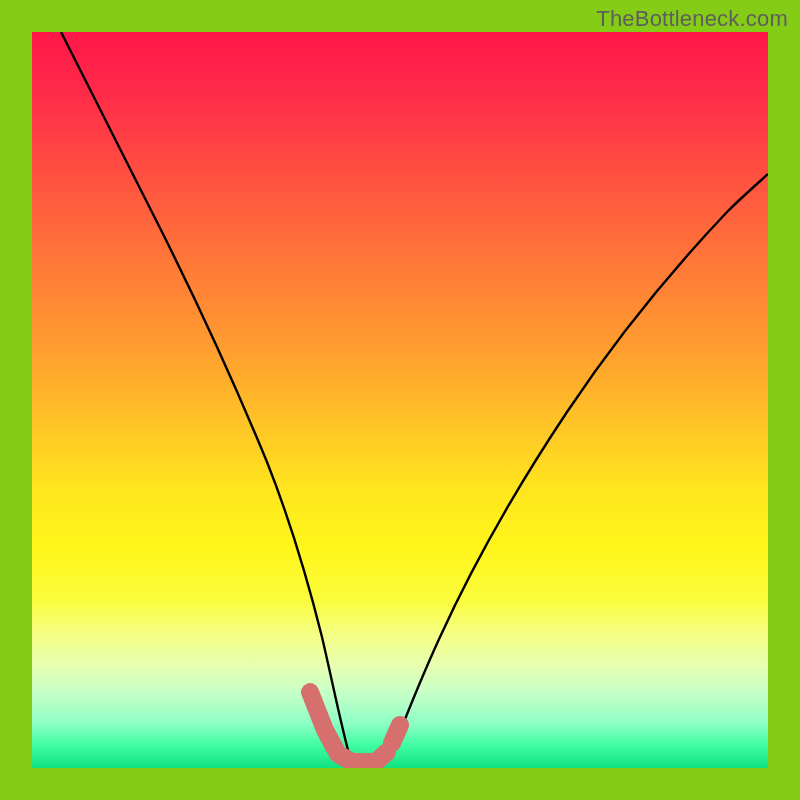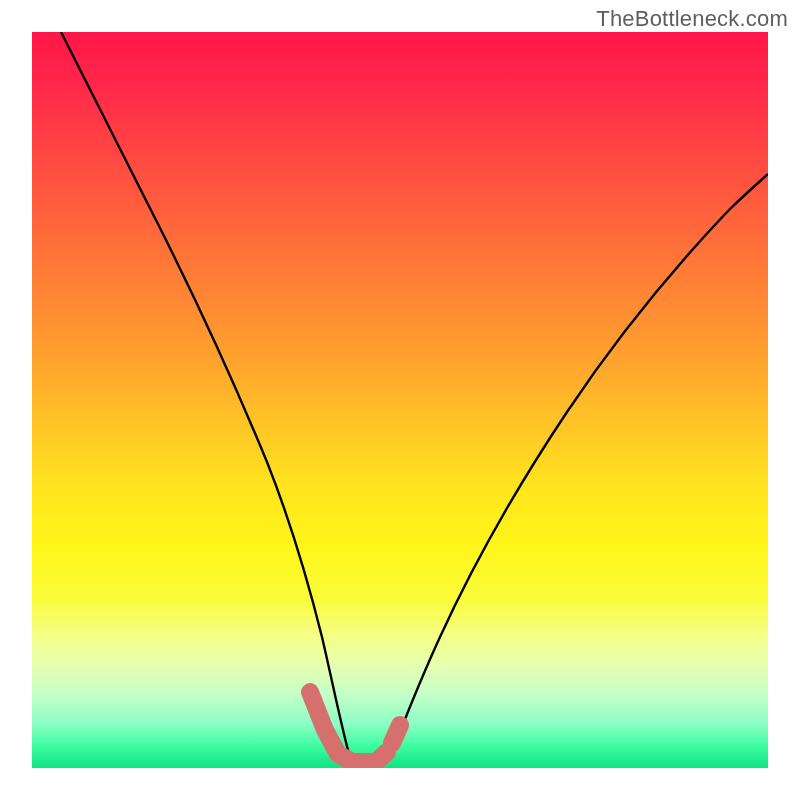--- a/index.html
+++ b/index.html
@@ -11,21 +11,21 @@
     background: #000;
     font-family: Arial, Helvetica, sans-serif;
   }
 
   .frame {
     position: absolute;
     left: 0;
     top: 0;
     width: 800px;
     height: 800px;
-    background: #ffffff;
+    background: #84cc16;
   }
 
   .plot-area {
     position: absolute;
     left: 32px;
     top: 32px;
     width: 736px;
     height: 736px;
     overflow: hidden;
   }

